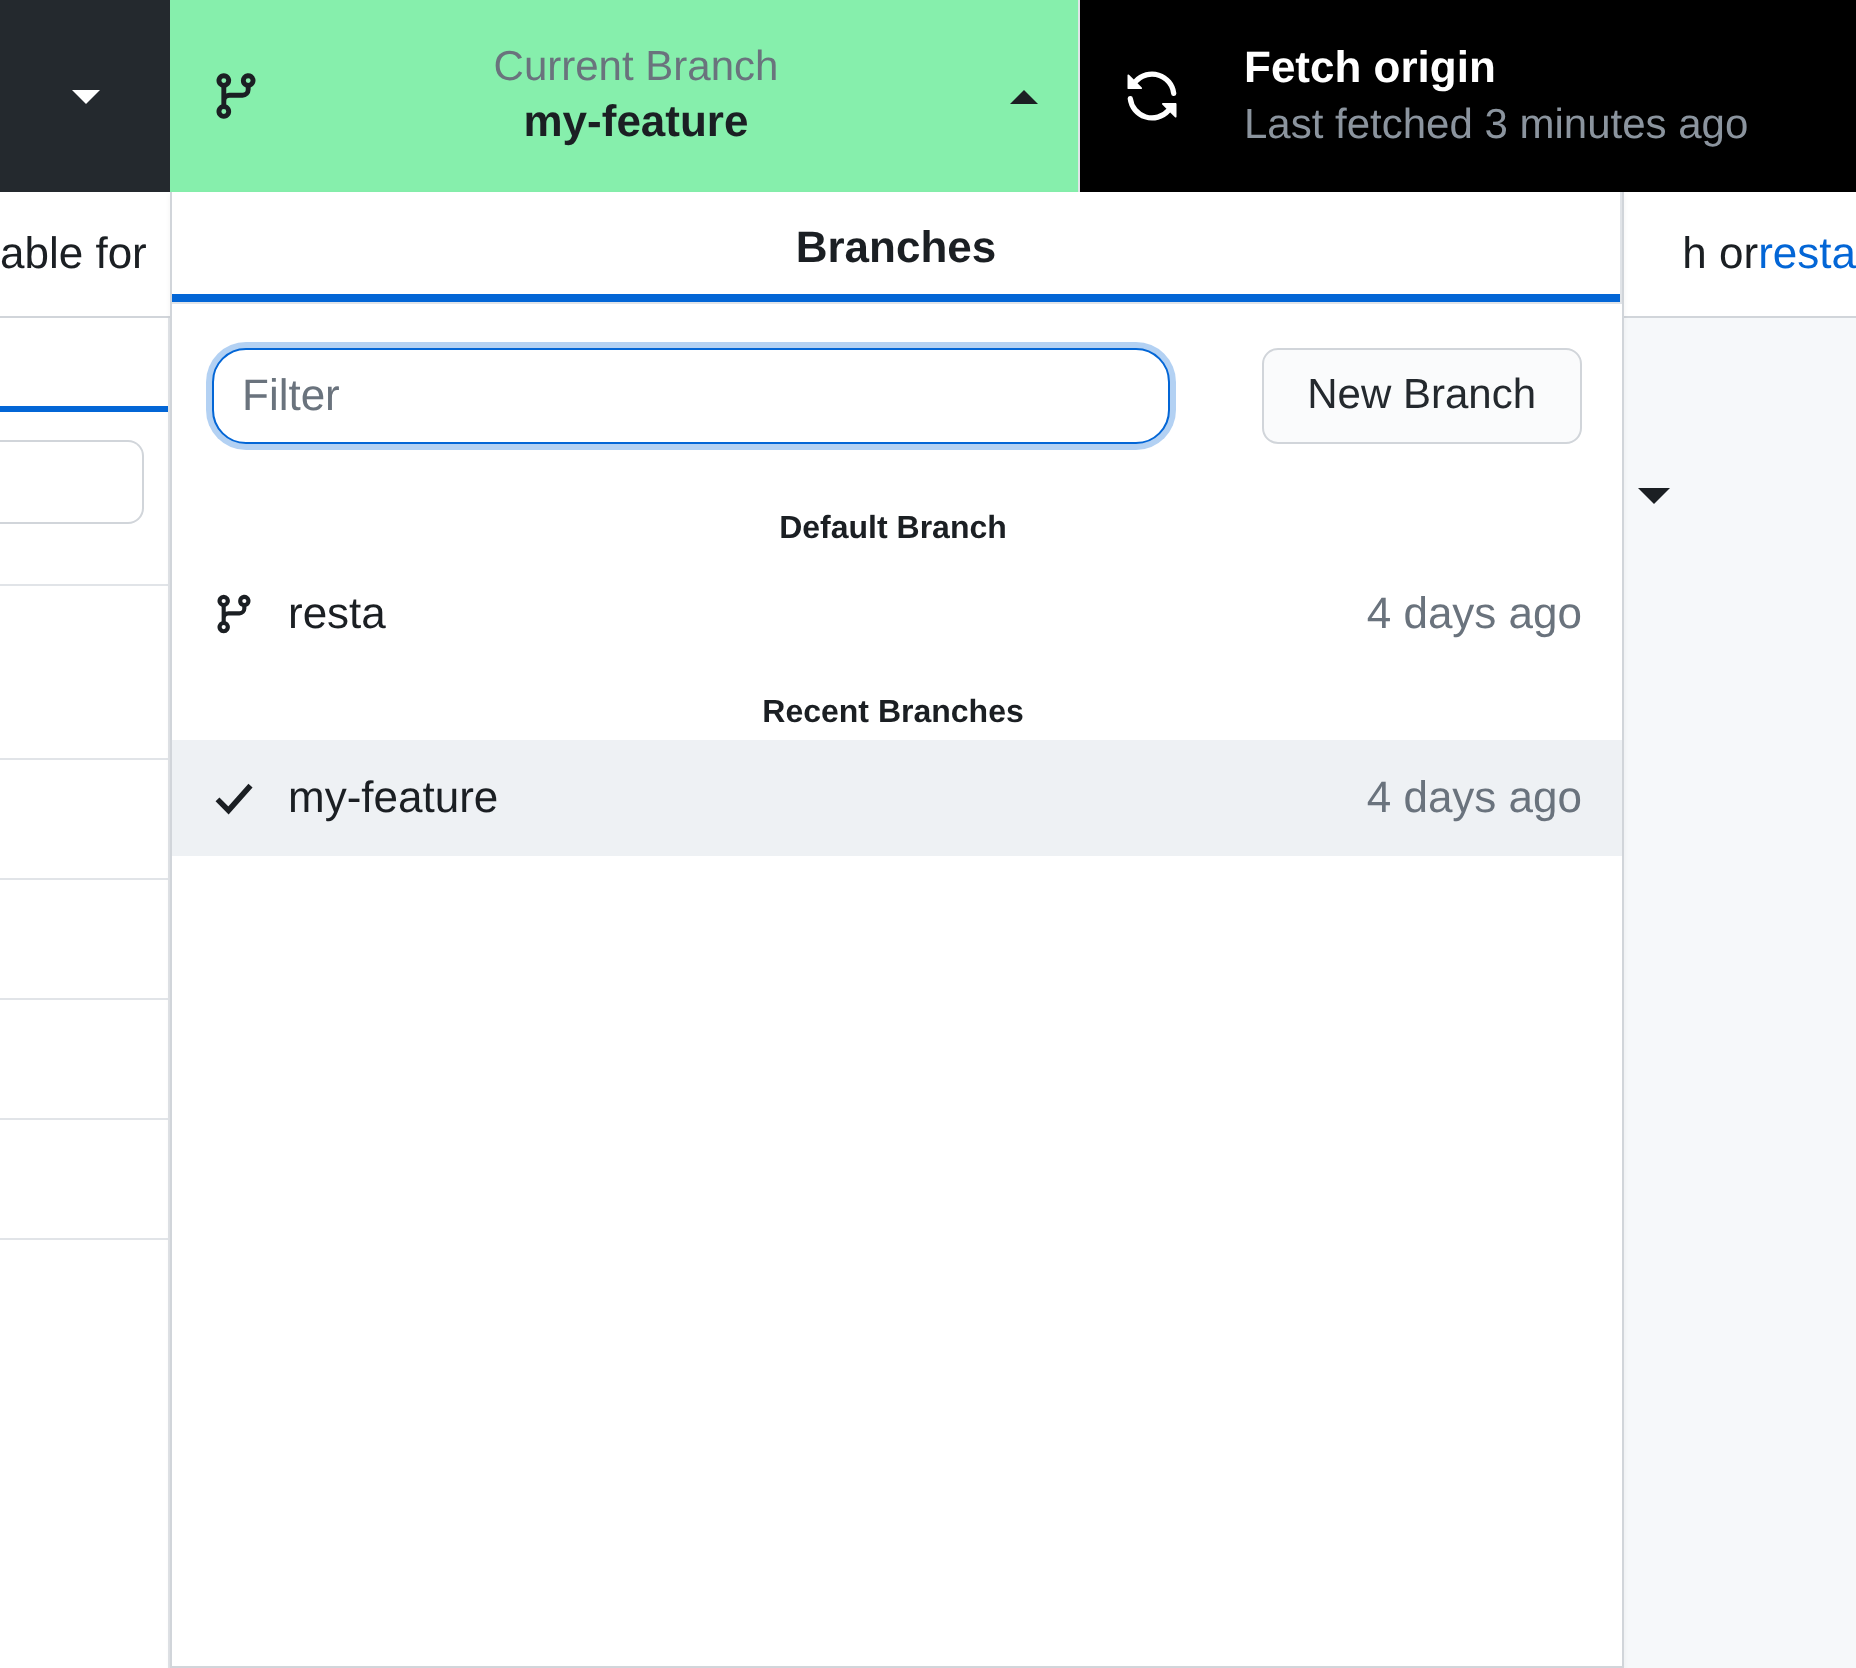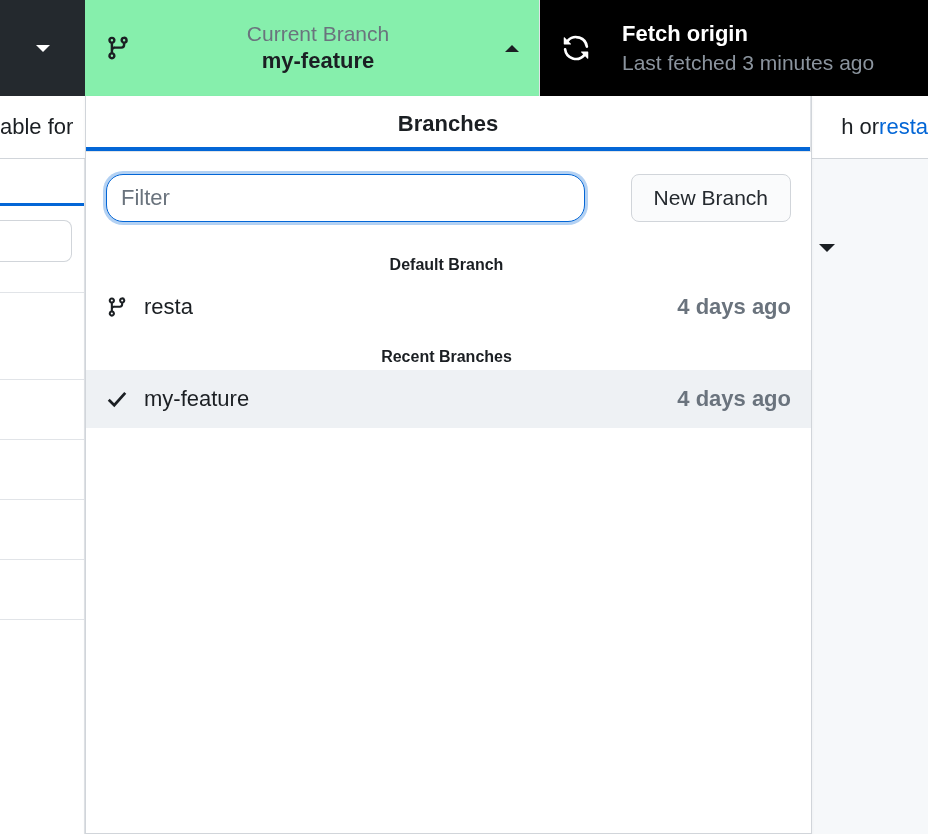--- a/index.html
+++ b/index.html
@@ -274,21 +274,20 @@
       width: 22px;
       height: 22px;
       flex-shrink: 0;
     }
     .branch-row-name {
       flex: 1;
       color: #1b1f23;
     }
     .branch-row-time {
       color: #6a737d;
-      font-weight: bold;
     }
   </style>
 </head>
 <body>
 
 <div class="background-bar">
   <span class="bg-left-text">able for</span>
   <span class="bg-right-text">
     <span>h or </span>
     <span class="bg-link">resta</span>

